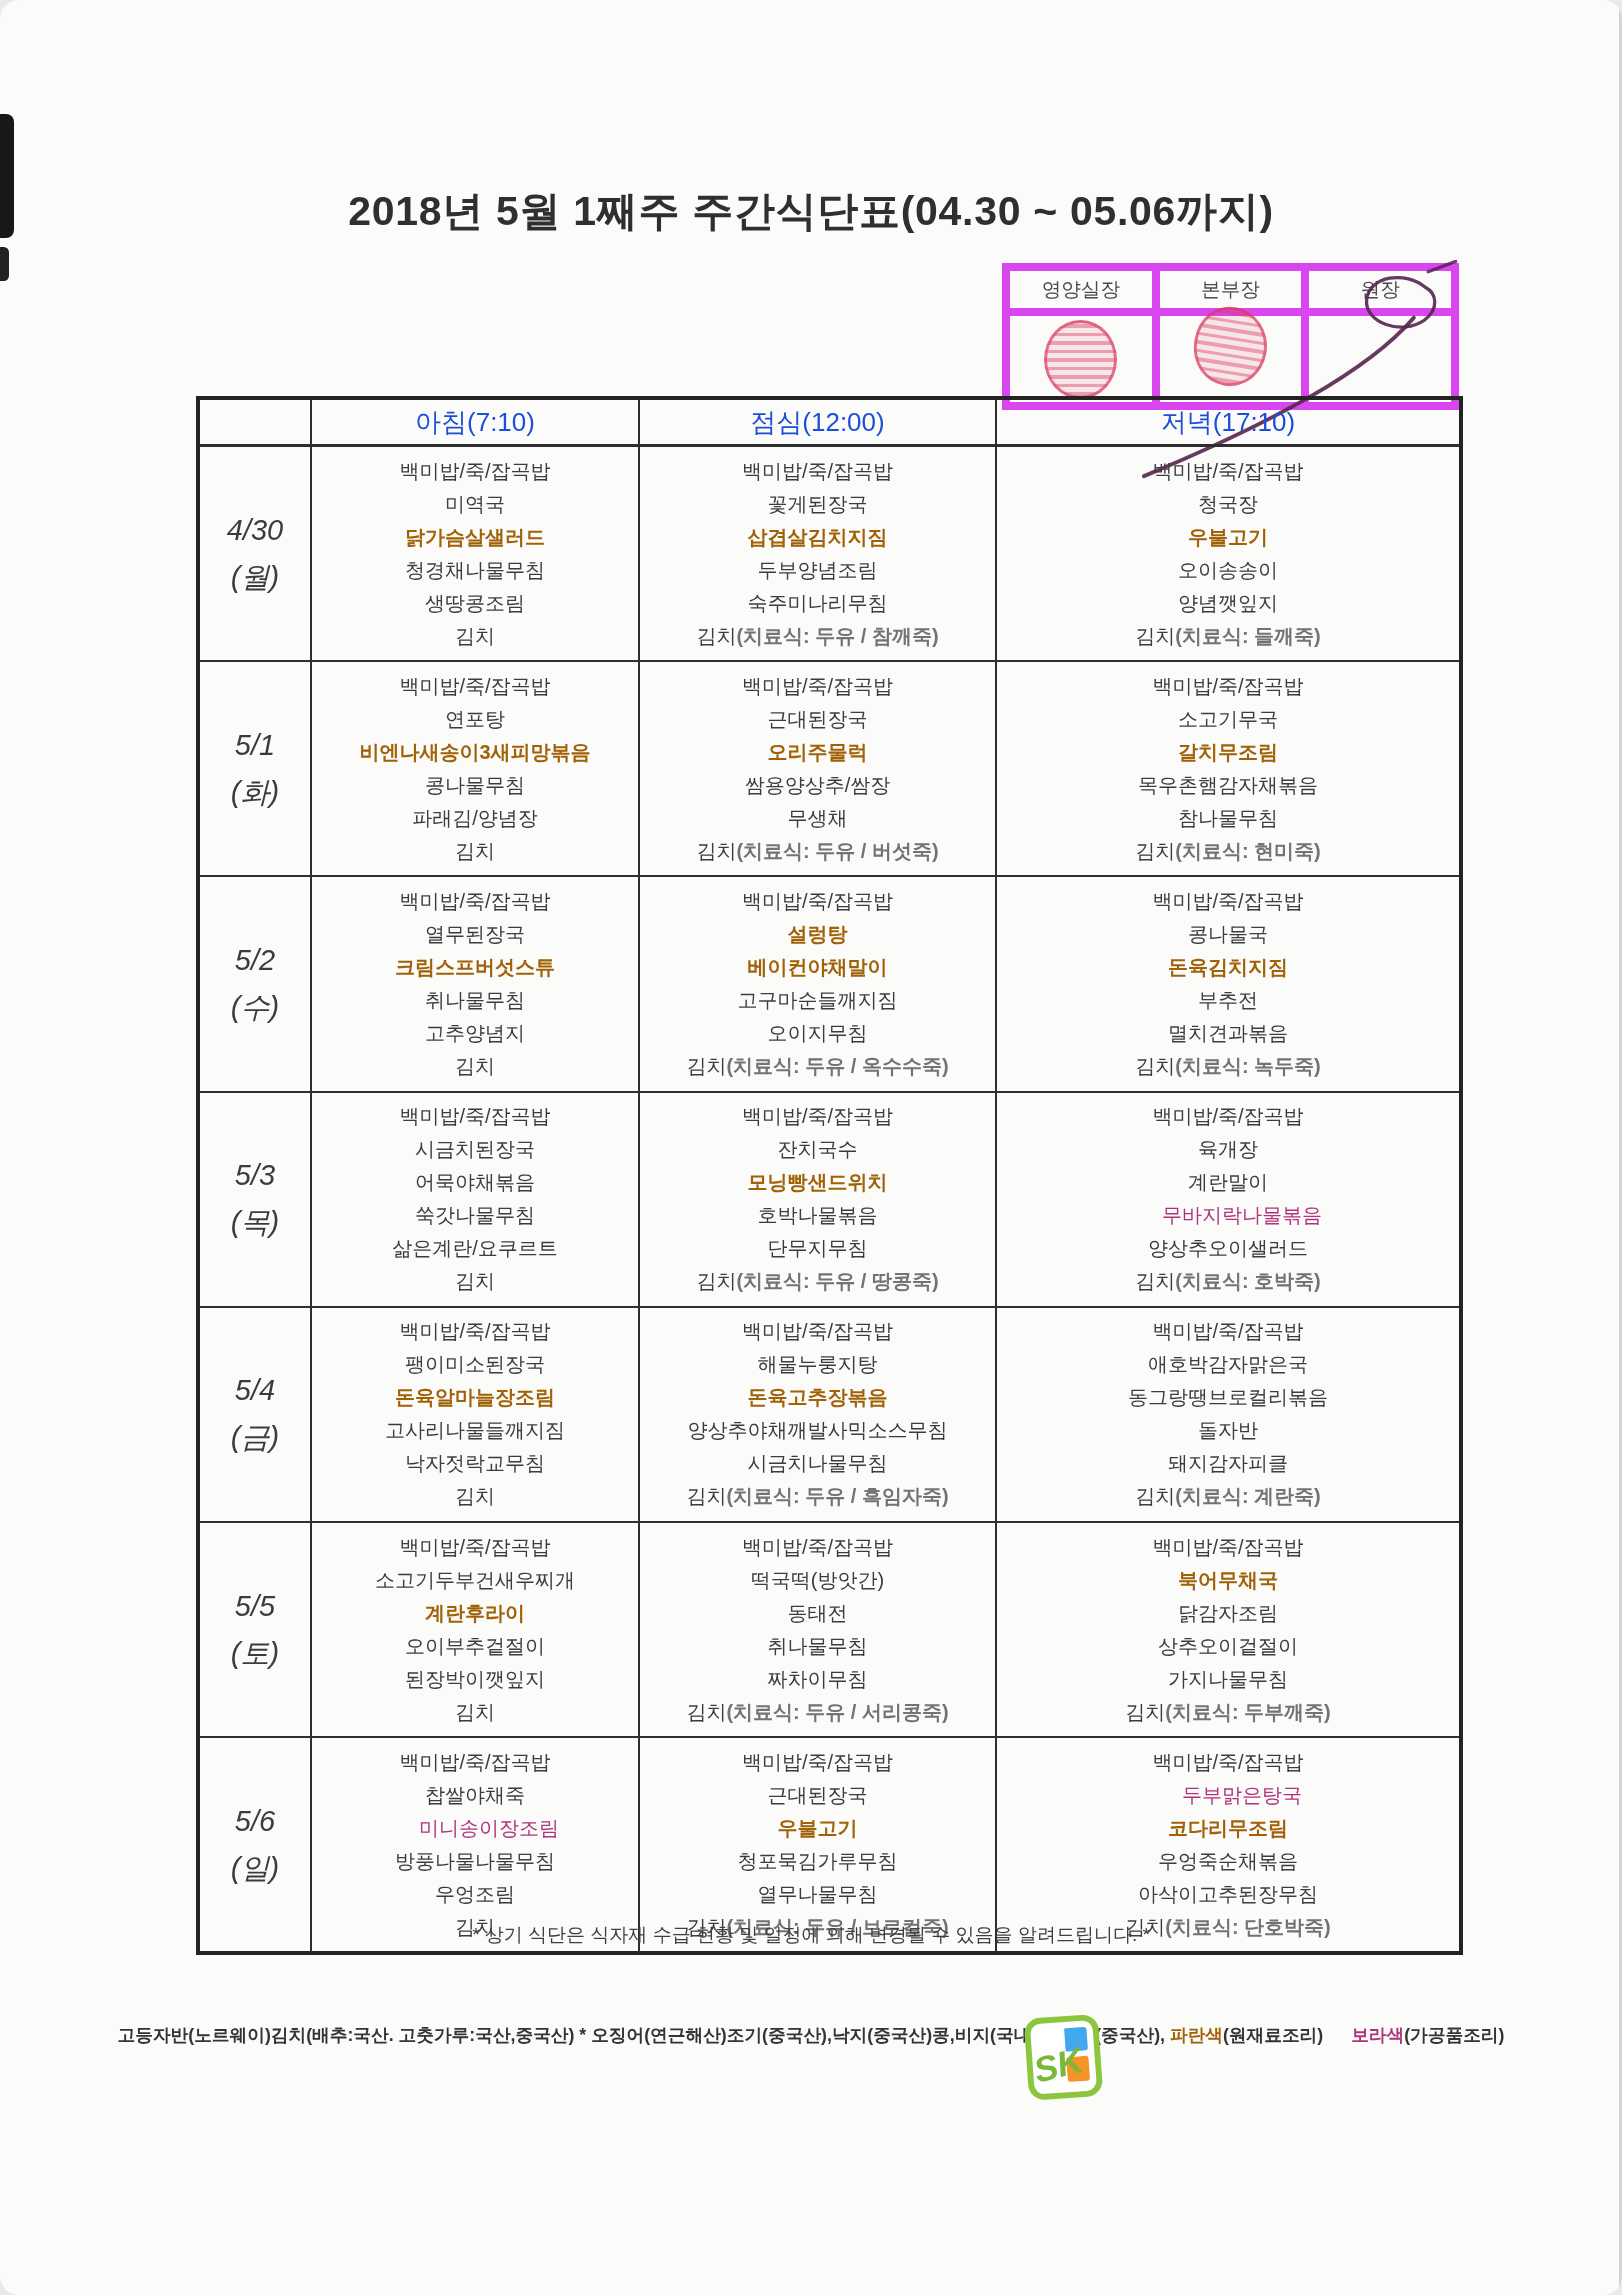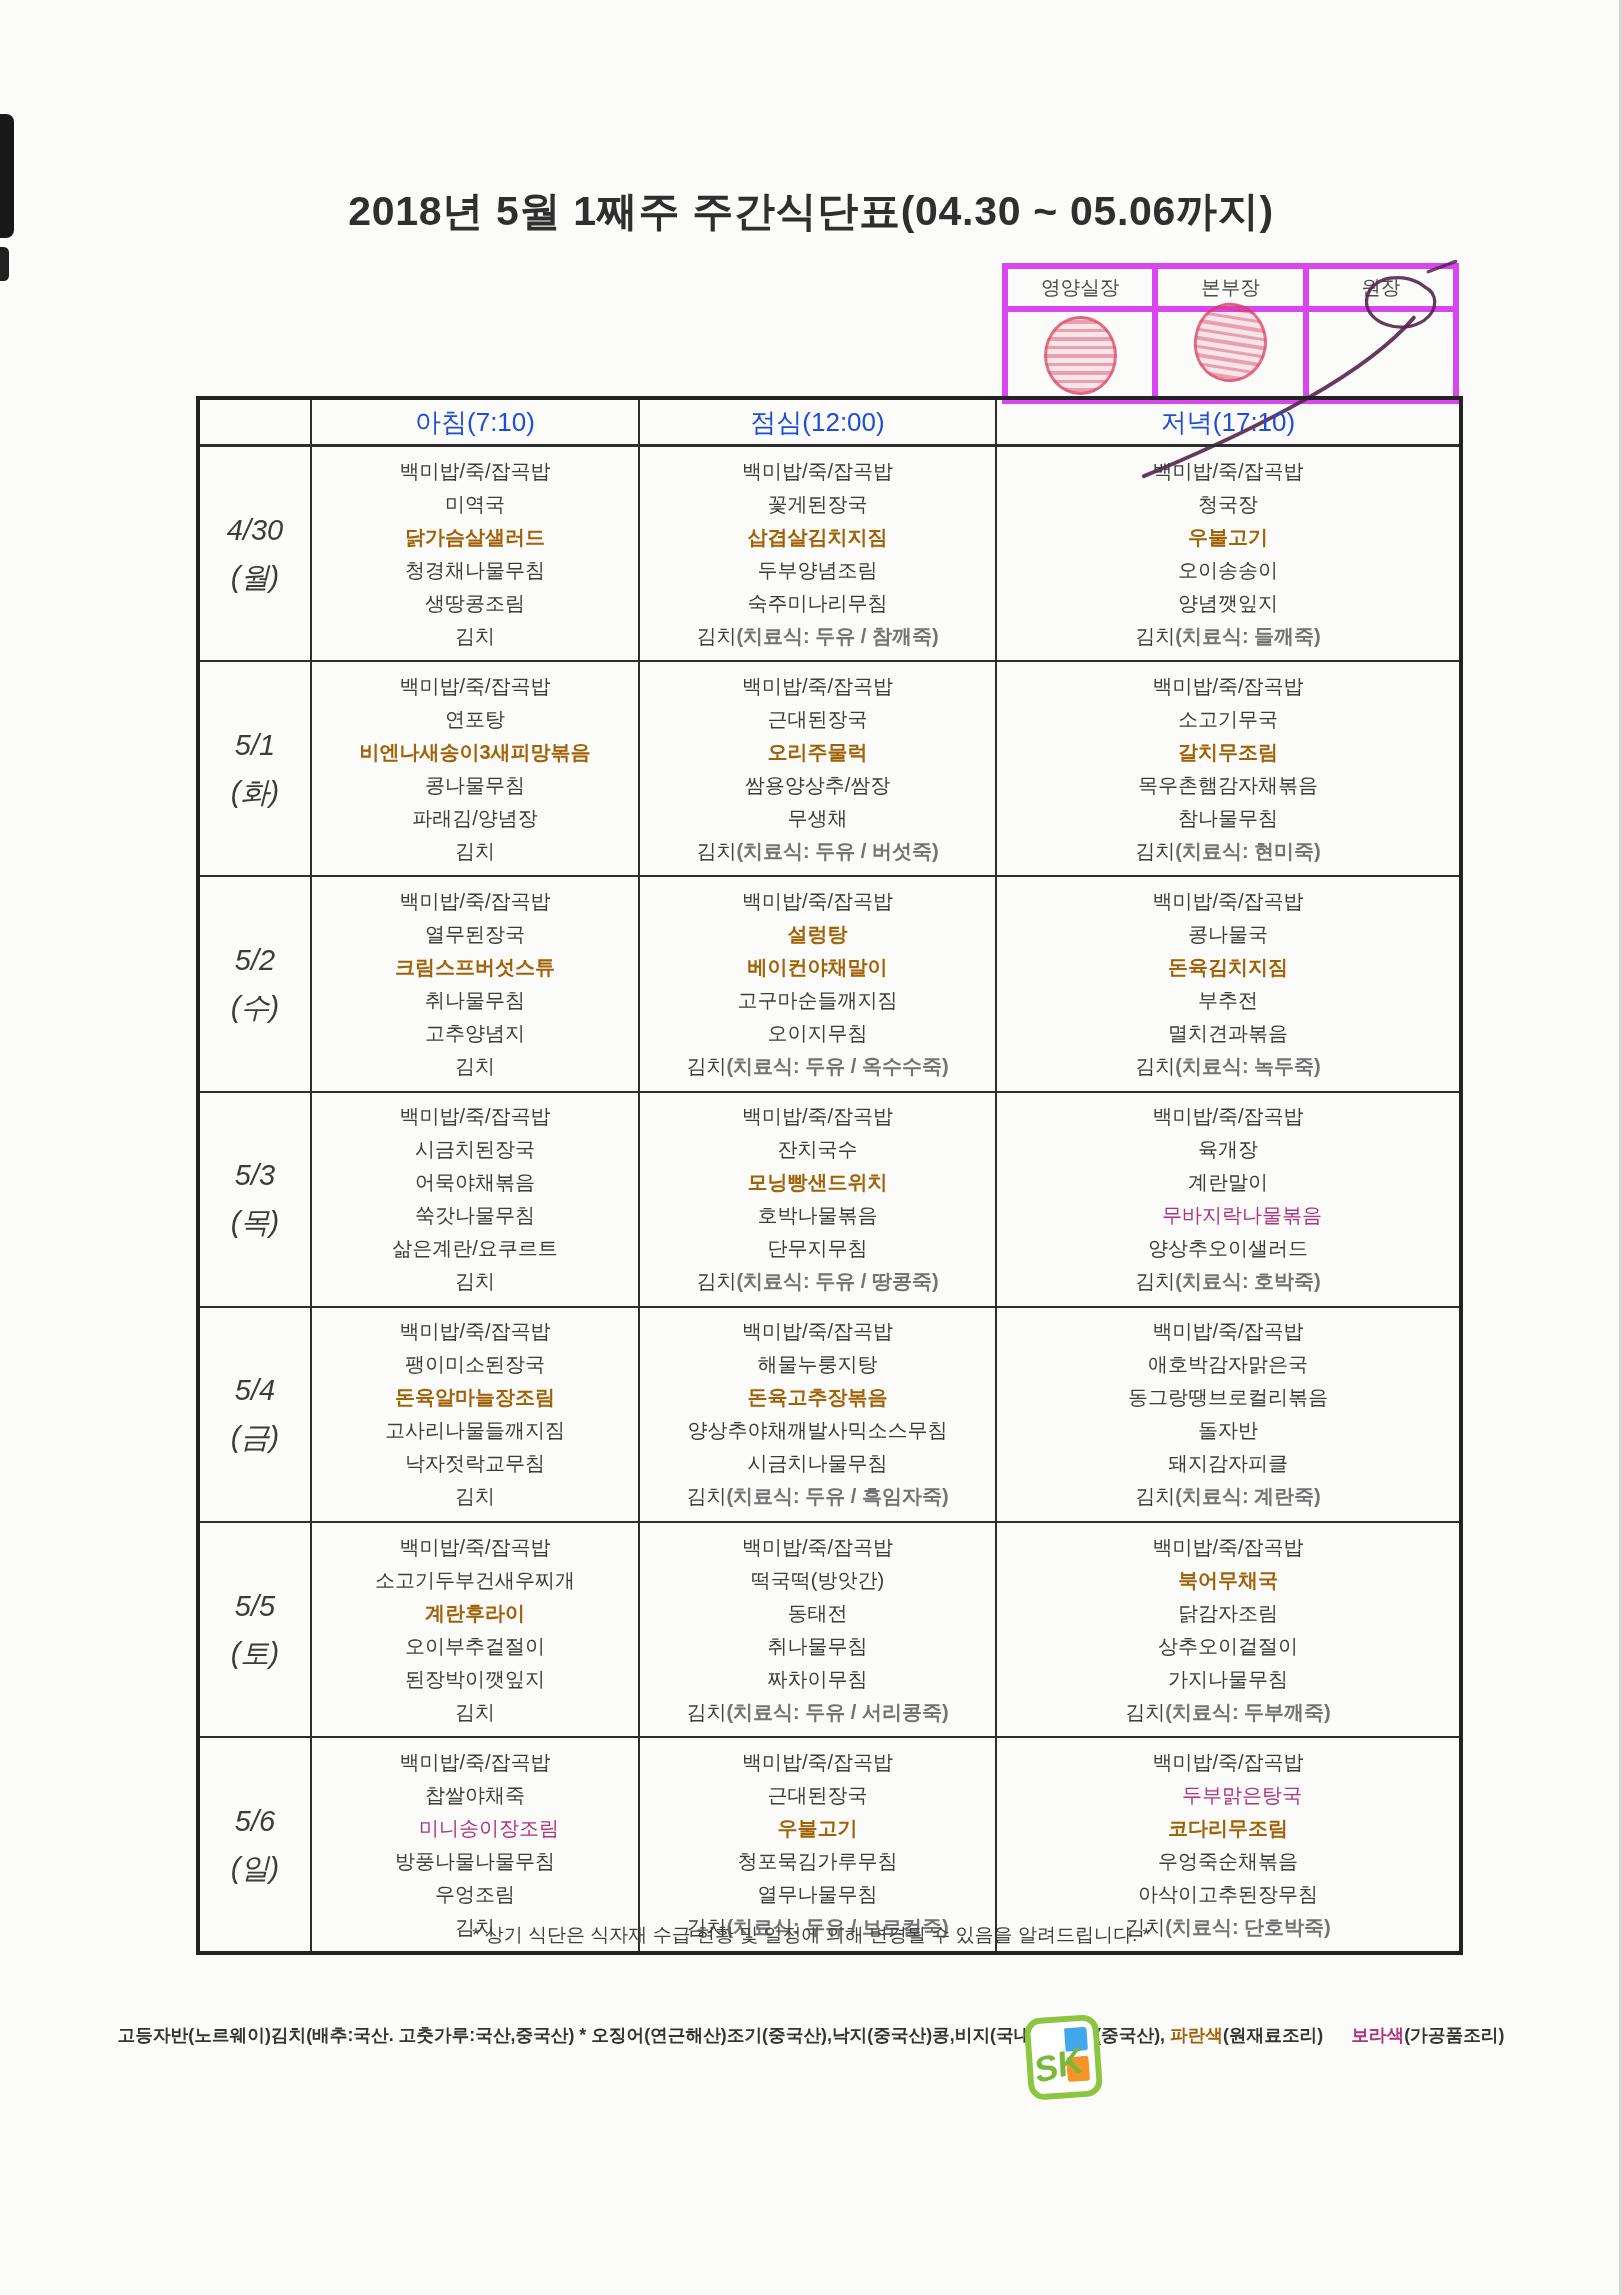--- a/index.html
+++ b/index.html
@@ -1,27 +1,27 @@
 <!DOCTYPE html>
 <html style="font-size:10.5px"><head>
 <meta charset="utf-8">
 <style>
   html,body{margin:0;padding:0;background:#e9e9e7;}
   .page{position:relative;width:1622px;height:2295px;background:#fbfbf9;
-        font-family:"Liberation Sans","DejaVu Sans",sans-serif;color:#3b3b3b;overflow:hidden;}
+        font-family:"Liberation Sans","DejaVu Sans",sans-serif;color:#3b3b3b;overflow:hidden;border-radius:19px;}
   
   .artifact-top{position:absolute;left:0;top:114px;width:14.4px;height:124px;background:#181818;border-radius:0 7.9px 7.9px 0;}
   .artifact-bottom{position:absolute;left:0;top:247px;width:9.2px;height:34px;background:#222;border-radius:0 5.2px 5.2px 0;}
   .edge-right{position:absolute;right:0;top:0;width:3.3px;height:100%;background:rgba(110,110,110,.28);}
   
   .title{position:absolute;top:184px;left:0;width:100%;margin:0;text-align:center;
          font-size:41px;font-weight:bold;color:#2f2f2f;letter-spacing:0.7px;}
   
   .approval{position:absolute;left:1002px;top:263px;width:457px;border-collapse:collapse;table-layout:fixed;}
-  .approval th,.approval td{border:6px solid #d946ef;}
+  .approval th,.approval td{border:8px solid #d946ef;}
   .approval th{height:35px;font-size:19.6px;font-weight:normal;color:#4a4a4a;text-align:center;}
   .approval td{height:84px;text-align:center;vertical-align:middle;}
   .stamp{width:67px;height:73px;margin:0 auto;border-radius:50%;
          border:3.3px solid rgba(216,58,94,.8);
          background:repeating-linear-gradient(0deg,rgba(216,58,94,.55) 0 3.9px,rgba(216,58,94,.12) 3.9px 8.5px);
          opacity:.88;}
   .stamp.s2{transform:translateY(-13px) rotate(9deg);border-radius:48% 52% 50% 50%;}
   .signature{position:absolute;left:1106px;top:260px;width:406px;height:226px;pointer-events:none;}
   
   .menu{position:absolute;left:196px;top:396px;width:1263px;border-collapse:collapse;table-layout:fixed;}

